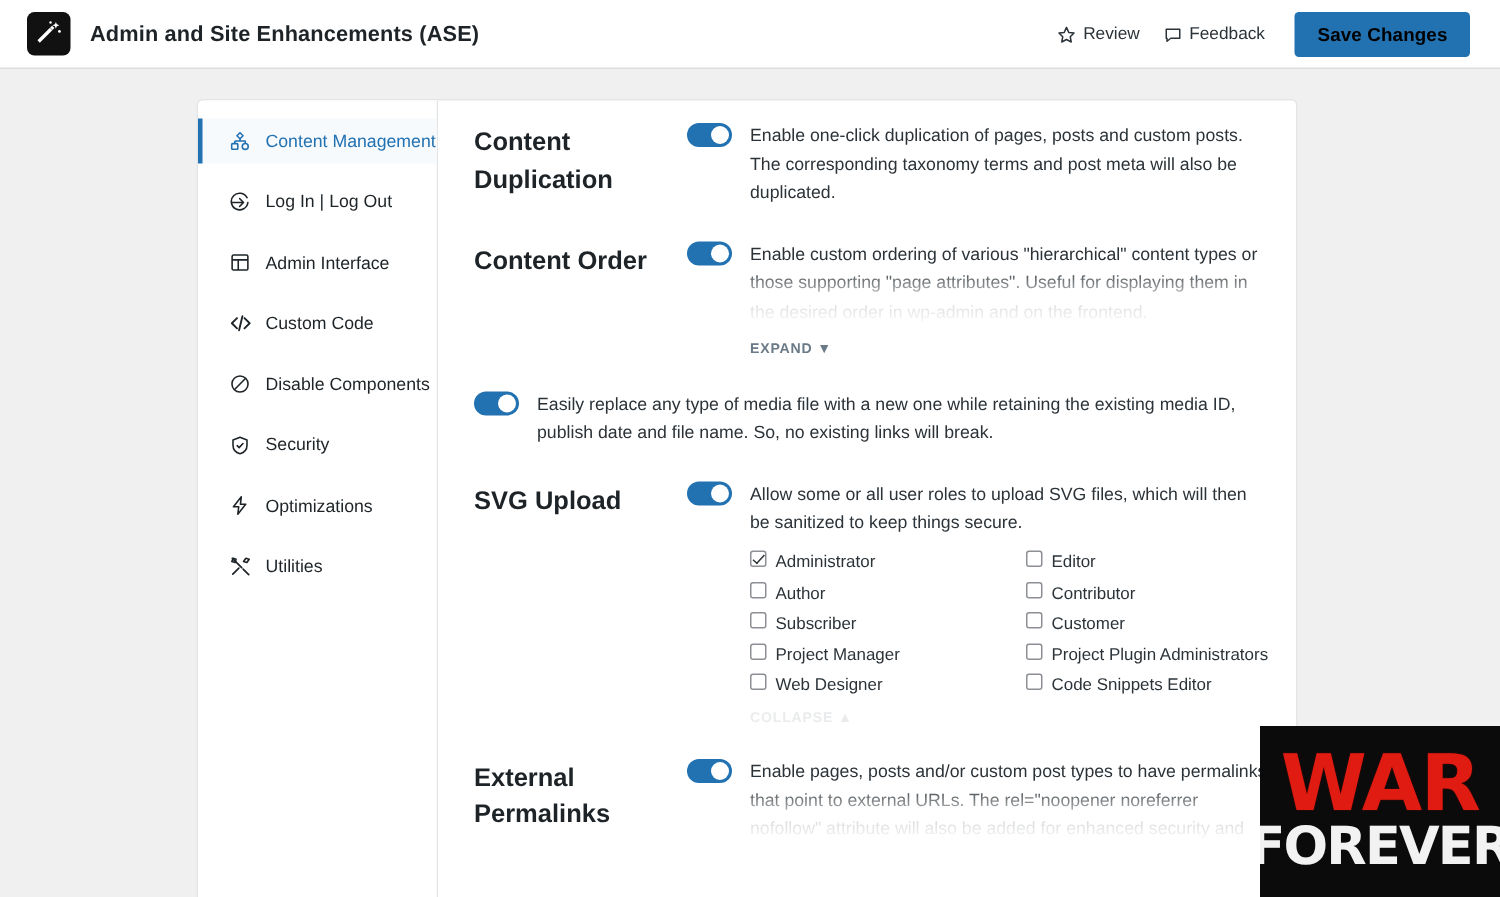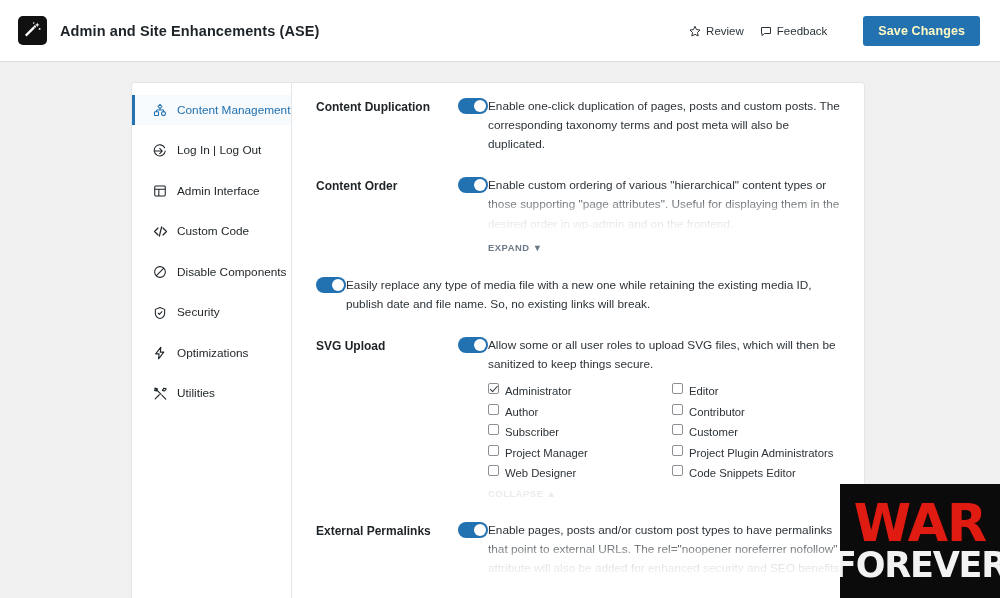--- a/index.html
+++ b/index.html
@@ -9,21 +9,21 @@
     background: #f0f0f1;
     font-family: "Liberation Sans", sans-serif;
     font-size: 13px;
     color: #1d2327;
     overflow: hidden;
     position: relative;
   }
 
   
   .header {
-    height: 62px;
+    height: 46px;
     background: #ffffff;
     border-bottom: 1px solid #dcdcde;
     display: flex;
     align-items: center;
     padding: 0 20px 0 18px;
     position: relative;
     z-index: 5;
   }
   .logo-box {
     width: 29px; height: 29px;
@@ -49,29 +49,29 @@
   .hlink {
     display: flex; align-items: center; gap: 5px;
     font-size: 11.5px;
     color: #2c3338;
     text-decoration: none;
     cursor: pointer;
   }
   .hlink svg { display: block; }
   .save-btn {
     background: #2271b1;
-    color: #fef9c3;
+    color: #000000;
     border: none;
     border-radius: 3px;
     font-family: "Liberation Sans", sans-serif;
     font-size: 12.5px;
     font-weight: 600;
     padding: 8px 15px;
     cursor: pointer;
-    margin-left: 20px;
+    margin-left: 4px;
     letter-spacing: .1px;
   }
 
   
   .page {
     padding: 20px 0 0 0;
     position: relative;
   }
   .card {
     margin-left: 131px;
@@ -126,30 +126,31 @@
     overflow: hidden;
   }
   .row {
     display: flex;
     align-items: flex-start;
     margin-bottom: 22px;
   }
   .row-label {
     width: 142px;
     flex: 0 0 142px;
-    font-size: 12px;
+    font-size: 17px;
     font-weight: 700;
     color: #1d2327;
     line-height: 1.45;
     padding-top: 2px;
   }
   .row-body {
     flex: 1 1 auto;
     display: flex;
     align-items: flex-start;
+    gap: 12px;
     min-width: 0;
   }
 
   
   .toggle {
     width: 30px; height: 16px;
     border-radius: 9px;
     background: #2271b1;
     position: relative;
     flex: 0 0 30px;

